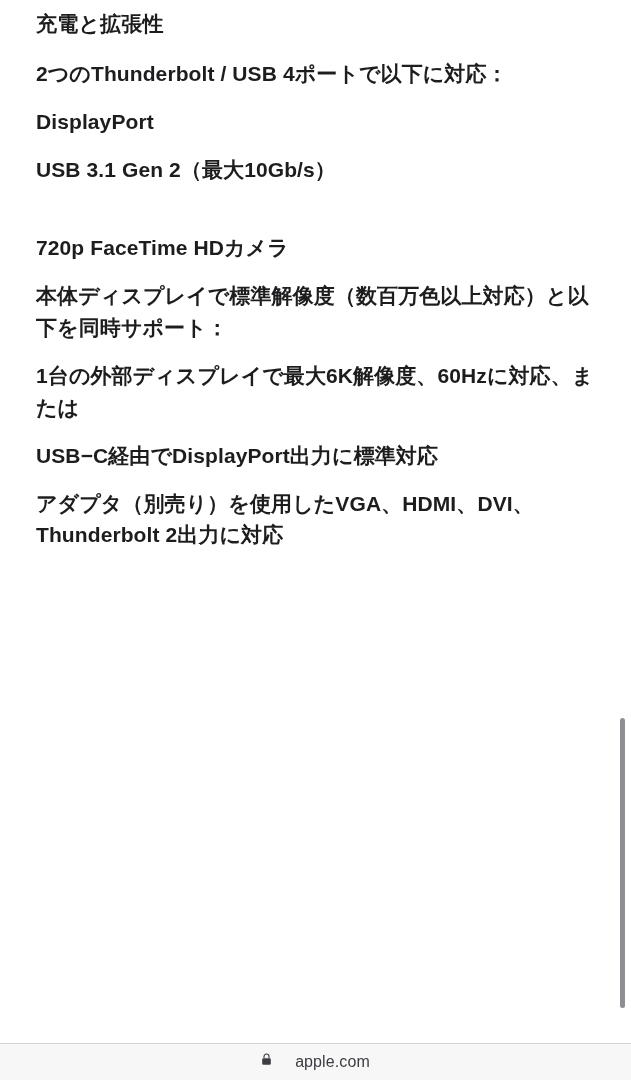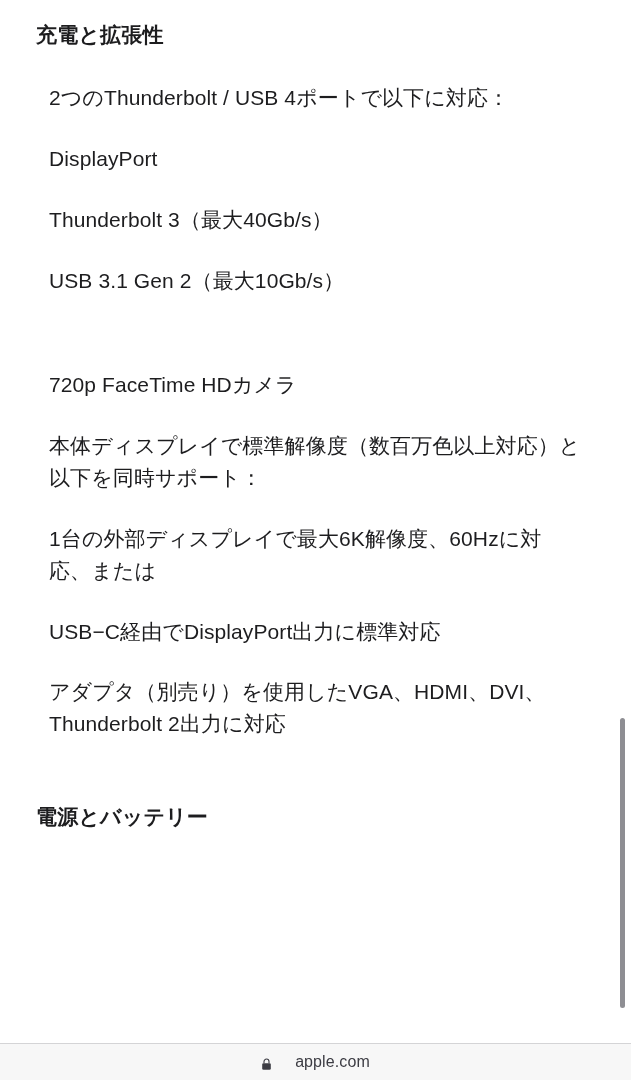--- a/index.html
+++ b/index.html
@@ -11,42 +11,42 @@
     width: 631px;
     height: 1080px;
     font-family: "Liberation Sans", sans-serif;
     color: #1d1d1f;
     position: relative;
     overflow: hidden;
   }
   .page {
     position: absolute;
     left: 0;
-    top: 11px;
+    top: 0;
     width: 631px;
     height: 1043px;
     overflow: hidden;
     box-sizing: border-box;
     padding: 0 36px;
   }
   h2.section-title {
     font-size: 21px;
     font-weight: bold;
     line-height: 1.35;
     margin: 0;
     padding: 10px 0 14px 0;
     letter-spacing: 0.2px;
   }
   .spec-line {
     font-size: 21px;
     line-height: 1.52;
-    margin: 13px;
+    margin: 0;
     padding: 6px 0 10px 0;
     letter-spacing: 0.1px;
-    font-weight: 400;
+    font-weight: 700;
   }
   .gap {
     height: 30px;
   }
   
   .scrollbar-track {
     position: absolute;
     right: 3px;
     top: 0;
     width: 5px;
@@ -70,21 +70,21 @@
     height: 37px;
     background: #f7f7f7;
     border-top: 1px solid #d4d4d6;
     display: flex;
     align-items: center;
     justify-content: center;
     box-sizing: border-box;
   }
   .url-inner {
     display: flex;
-    align-items: flex-end;
+    align-items: flex-start;
     gap: 23px;
   }
   .lock-icon {
     display: inline-block;
     width: 11px;
     height: 13px;
     position: relative;
   }
   .lock-icon svg { display: block; }
   .url-text {
@@ -94,34 +94,32 @@
   }
 </style>
 </head>
 <body>
 
 <div class="page">
 
   <h2 class="section-title">充電と拡張性</h2>
   <p class="spec-line">2つのThunderbolt / USB 4ポートで以下に対応：</p>
   <p class="spec-line">DisplayPort</p>
-  <p class="spec-line">Thunderbolt 3（最大40Gb/s）</p>
   <p class="spec-line">USB 3.1 Gen 2（最大10Gb/s）</p>
 
   <div class="gap"></div>
 
   <p class="spec-line">720p FaceTime HDカメラ</p>
   <p class="spec-line">本体ディスプレイで標準解像度（数百万色以上対応）と以下を同時サポート：</p>
   <p class="spec-line">1台の外部ディスプレイで最大6K解像度、60Hzに対応、または</p>
   <p class="spec-line">USB−C経由でDisplayPort出力に標準対応</p>
   <p class="spec-line">アダプタ（別売り）を使用したVGA、HDMI、DVI、Thunderbolt 2出力に対応</p>
 
   <div class="gap"></div>
 
-  <h2 class="section-title">電源とバッテリー</h2>
 
 </div>
 
 <div class="scrollbar-track">
   <div class="scrollbar-thumb"></div>
 </div>
 
 <div class="url-bar">
   <div class="url-inner">
     <span class="lock-icon">

